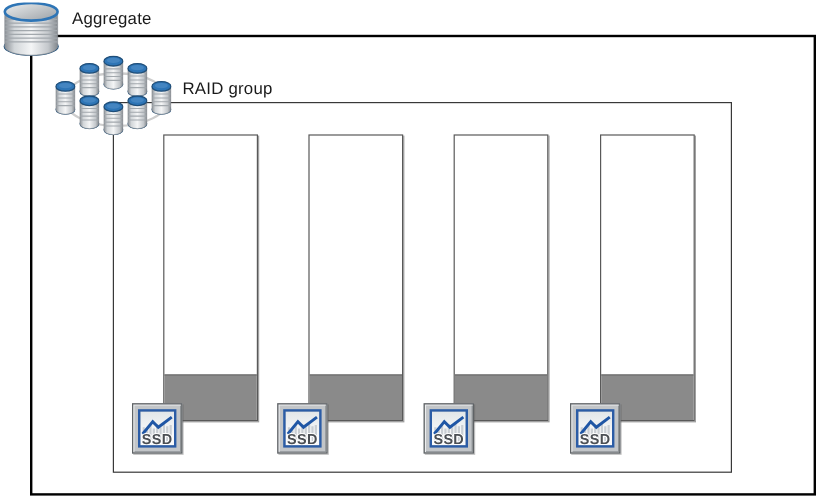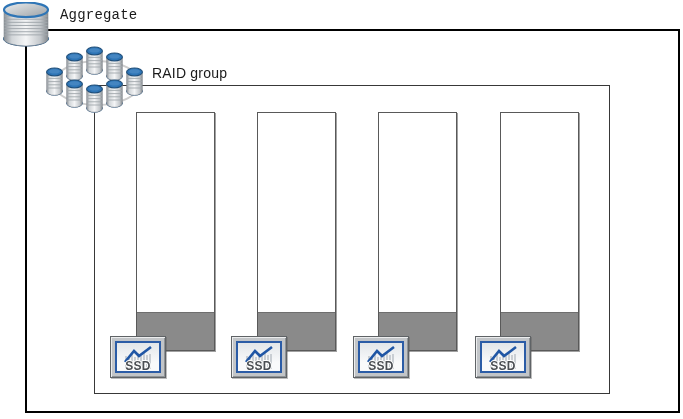--- a/index.html
+++ b/index.html
@@ -14,34 +14,34 @@
   }
   .inner-rect {
     position:absolute; left:94px; top:85px; width:514px; height:307px;
     border:1px solid #383838; background:transparent;
   }
   
   .diagram-label {
     position:absolute; font-size:14px; color:#1a1a1a; letter-spacing:0.2px;
     white-space:nowrap; line-height:16px;
   }
-  .aggregate-label { left:60px; top:7px;font-family:Liberation Mono, monospace; }
+  .aggregate-label { left:60px; top:7px; }
   .raid-label { left:152px; top:65px;text-align:right; }
   
   .col {
     position:absolute; top:112px; width:77px; height:237px; background:#ffffff;
     border:1px solid #595959; box-shadow:1px 1px 0 rgba(110,110,110,0.65);
   }
   .band {
     position:absolute; left:0; right:0; bottom:0; height:37px;
     background:#8a8a8a; border-top:1px solid #6e6e6e;
   }
   
   .ssd {
-    position:absolute; top:336px; width:56px; height:42px; box-sizing:border-box;
+    position:absolute; top:336px; width:42px; height:42px; box-sizing:border-box;
     background:#c2c5c8; border:1px solid #5f6366; padding:4px;
     box-shadow: inset 1px 1px 0 #ecedee, inset -1px -1px 0 #8f9396, 1px 1px 0 rgba(90,90,90,0.4);
   }
   .ssd-panel {
     position:relative; width:100%; height:100%; box-sizing:border-box;
     border:2px solid #2b5ca6; background:linear-gradient(180deg,#e2e6e9 0%,#f9fafb 70%);
     overflow:hidden;
   }
   .spark { position:absolute; left:0; top:0; width:100%; height:100%; }
   .ssd-text {

